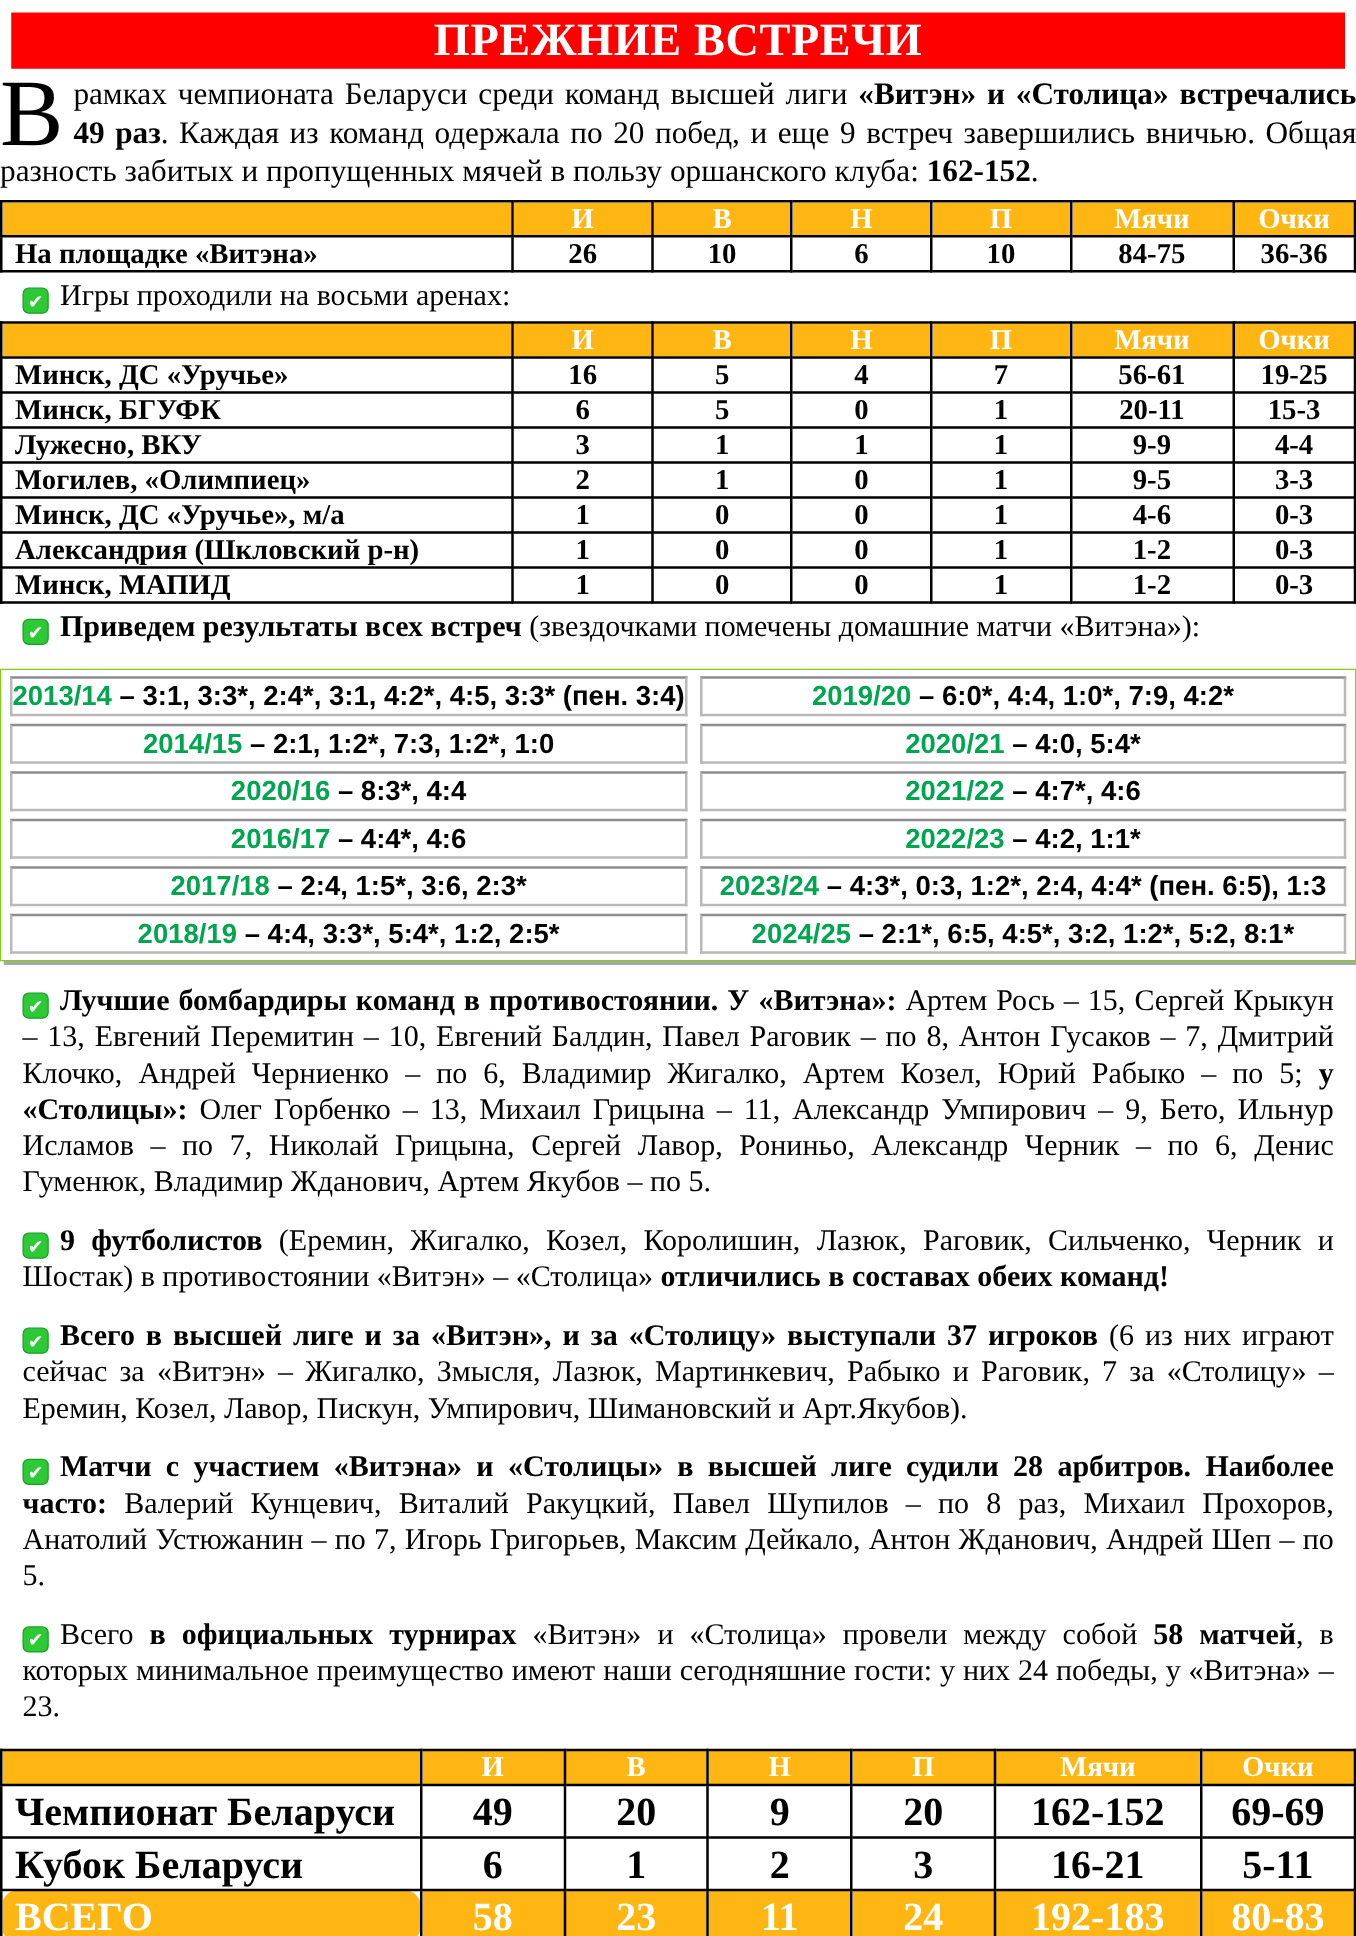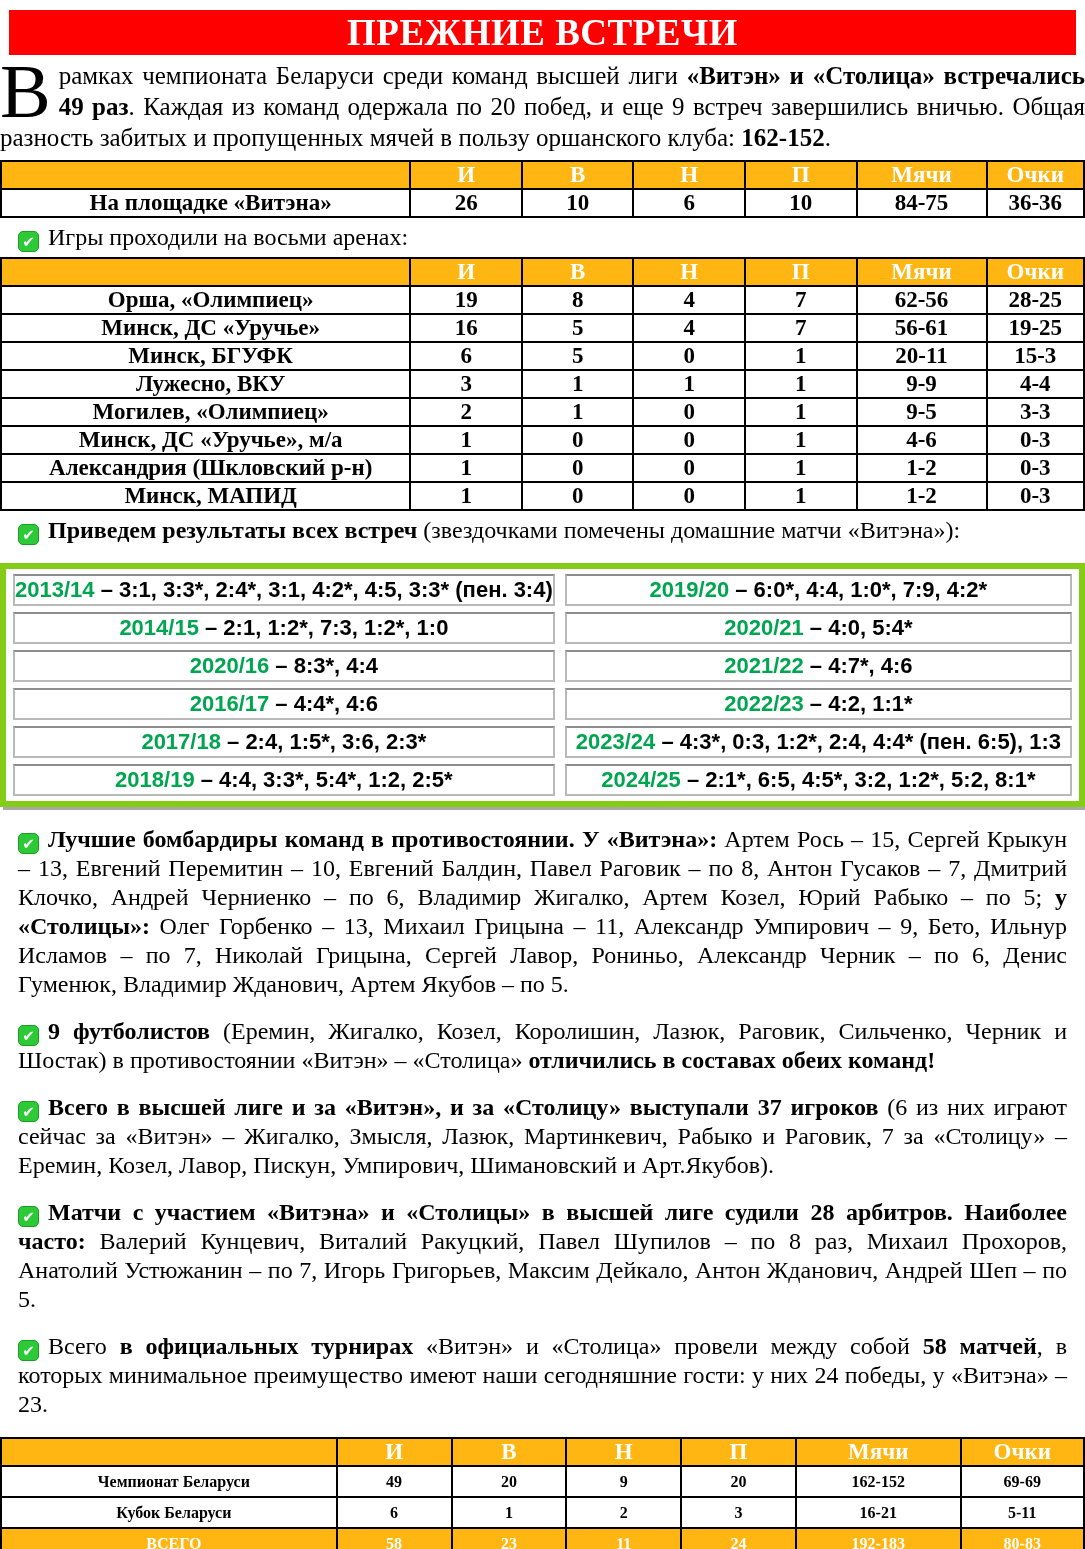--- a/index.html
+++ b/index.html
@@ -19,33 +19,33 @@
 
   
   .intro{margin:5px 0 7px;font-size:25px;line-height:31px;text-align:justify;}
   .dropcap{float:left;font-size:76px;line-height:56px;padding:3px 8px 0 0;font-weight:400;}
 
   
   table.stats{width:100%;border-collapse:collapse;table-layout:fixed;margin:0 0 4px;}
   table.stats th,table.stats td{border:2px solid #000;text-align:center;font-family:"Liberation Serif",serif;font-weight:bold;white-space:nowrap;overflow:hidden;padding:0;}
   table.stats th{background:var(--orange);color:#fff;font-size:23px;height:26px;}
   table.stats td{font-size:23px;height:28px;}
-  table.stats td.lbl{text-align:center;padding-left:10px;}
+  table.stats td.lbl{text-align:left;padding-left:10px;border-radius:14px;}
   table.stats tr.total td{background:var(--orange);color:#fff;}
-  table.stats3 td{font-size:16px;height:31px;margin-top:36px;}
+  table.stats3 td{font-size:32px;height:42px;margin-top:36px;}
 
   
   .cpara{margin:18px;font-size:24px;line-height:29px;text-align:justify;}
   .cpara.gap-top{margin-top:5px;}
   .cpara.gap-bot{margin-bottom:5px;}
   .check{display:inline-block;width:21px;height:21px;background:var(--check-green);border:1px solid #1a9e24;border-radius:5px;color:#fff;font-size:15px;line-height:20px;text-align:center;vertical-align:-2px;margin-right:9px;font-family:"DejaVu Sans",sans-serif;}
   .b{font-weight:bold;}
 
   
-  .seasons{display:flex;gap:10px;border:6px solid #84cc16;box-shadow:3px 3px 0 #a8a8a8;padding:5px 7px;margin:5px 0 7px;}
+  .seasons{display:flex;gap:10px;border:1px solid #84cc16;box-shadow:3px 3px 0 #a8a8a8;padding:5px 7px;margin:5px 0 7px;}
   .scol{display:flex;flex-direction:column;gap:6px;}
   .scol.left{flex:1.04;}
   .scol.right{flex:1;}
   .season-box{border:2px solid #b9b9b9;border-top-color:#8d8d8d;background:#fff;text-align:center;font-family:"Liberation Sans",sans-serif;font-weight:bold;font-size:22px;line-height:28px;height:32px;white-space:nowrap;overflow:hidden;}
   .yr{color:var(--green);}
 
   .totals-wrap{margin-top:5px;}
 </style>
 </head>
 <body>
@@ -109,29 +109,20 @@
           <th></th>
           <th>И</th>
           <th>В</th>
           <th>Н</th>
           <th>П</th>
           <th>Мячи</th>
           <th>Очки</th>
         </tr>
       </thead>
       <tbody>
-        <tr>
-          <td class="lbl">Орша, «Олимпиец»</td>
-          <td>19</td>
-          <td>8</td>
-          <td>4</td>
-          <td>7</td>
-          <td>62-56</td>
-          <td>28-25</td>
-        </tr>
         <tr>
           <td class="lbl">Минск, ДС «Уручье»</td>
           <td>16</td>
           <td>5</td>
           <td>4</td>
           <td>7</td>
           <td>56-61</td>
           <td>19-25</td>
         </tr>
         <tr>

